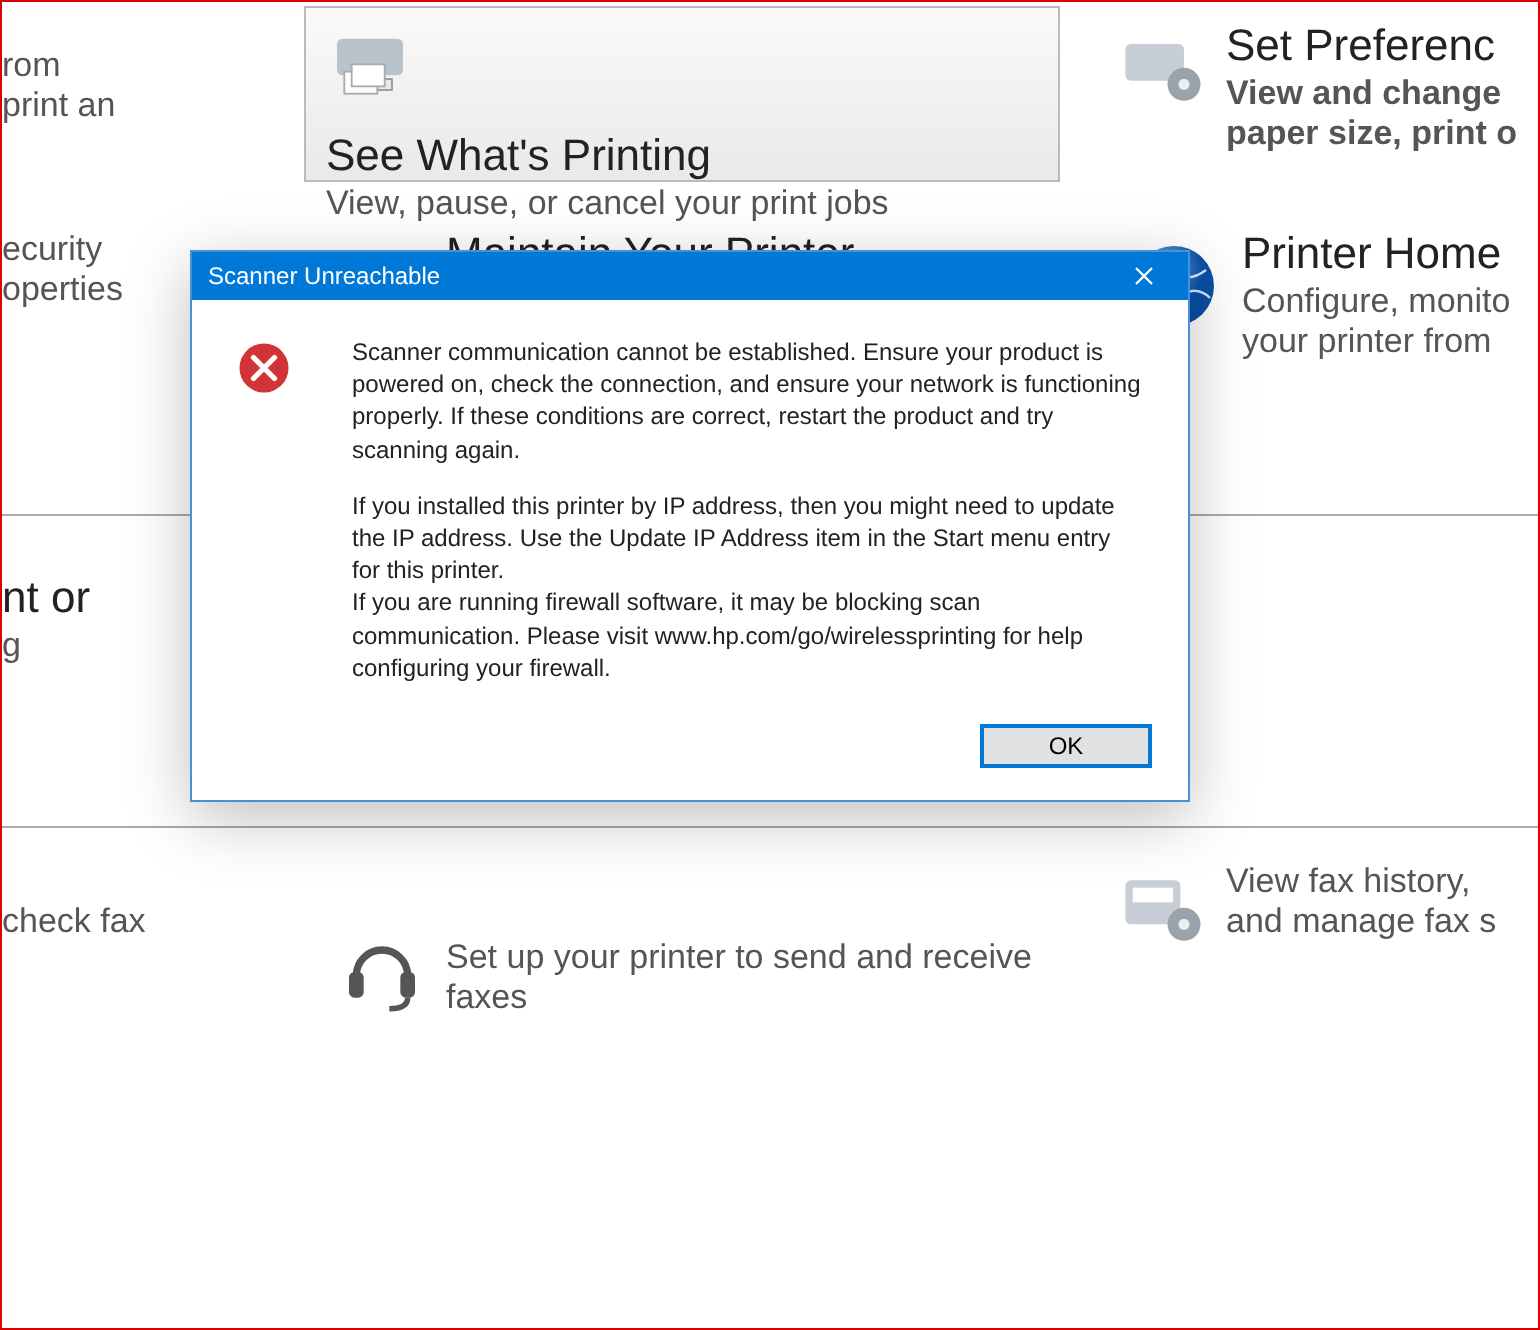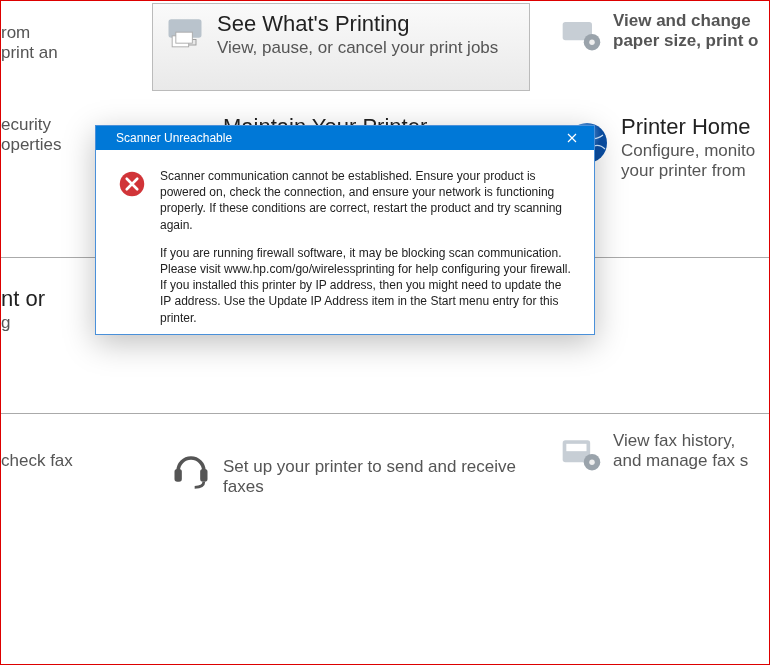--- a/index.html
+++ b/index.html
@@ -65,31 +65,31 @@
   .titlebar {
     background: #0078d7;
     color: #fff;
     height: 24px;
     display: flex;
     align-items: center;
     justify-content: space-between;
     font-size: 12px;
     padding-left: 8px;
   }
-  .title-text { line-height: 24px; margin-left: 12px; }
+  .title-text { line-height: 24px; }
   .close-btn {
     width: 44px; height: 24px;
     display: flex; align-items: center; justify-content: center;
     cursor: pointer;
   }
   .close-btn svg { width: 10px; height: 10px; }
   .dialog-body {
     display: flex;
     padding: 18px 22px 8px 22px;
-    gap: 14px;
+    gap: 30px;
   }
   .err-icon {
     width: 28px; height: 28px;
     flex-shrink: 0;
     margin-top: 2px;
   }
   .msg {
     font-size: 12px;
     color: #222;
     line-height: 1.35;
@@ -113,21 +113,21 @@
 </head>
 <body>
 
 <div class="grid">
 
   <div class="cell" style="left:-10px; top:14px; width:120px;">
     <div class="cell-desc">rom</div>
     <div class="cell-desc">print an</div>
   </div>
 
-  <div class="cell highlight icon-col" style="left:151px; top:2px; width:378px; height:88px;">
+  <div class="cell highlight icon-col" style="left:151px; top:2px; width:378px; height:88px;flex-direction:column;">
     <div class="icon">
       <svg viewBox="0 0 48 48">
           <rect x="6" y="8" width="36" height="20" rx="3" fill="#b9c3cc"></rect>
           <rect x="12" y="30" width="24" height="6" fill="#e8e8e8" stroke="#999"></rect>
           <rect x="10" y="26" width="18" height="12" fill="#fff" stroke="#aaa"></rect>
           <rect x="14" y="22" width="18" height="12" fill="#fff" stroke="#aaa"></rect>
         </svg>
     </div>
     <div>
       <div class="cell-title">See What's Printing</div>
@@ -137,20 +137,21 @@
 
   <div class="cell icon-col" style="left:548px; top:2px; width:230px;">
     <div class="icon">
       <svg viewBox="0 0 48 48">
           <rect x="4" y="12" width="32" height="20" rx="3" fill="#c7ced5"></rect>
           <circle cx="36" cy="34" r="9" fill="#9aa3ab"></circle>
           <circle cx="36" cy="34" r="3" fill="#eee"></circle>
         </svg>
     </div>
     <div>
+      <div class="cell-title">Set Preferenc</div>
       <div class="cell-desc" style="white-space:pre-line;font-weight:bold;">View and change
 paper size, print o</div>
     </div>
   </div>
 
   <div class="cell" style="left:-10px; top:106px; width:120px;">
     <div class="cell-desc" style="white-space:pre-line;">ecurity
 operties</div>
   </div>
 
@@ -184,21 +185,21 @@
     <div class="cell-title">nt or</div>
     <div class="cell-desc">g</div>
   </div>
 
   <div class="hzline" style="top:412px;"></div>
 
   <div class="cell" style="left:-10px; top:442px; width:120px;">
     <div class="cell-desc">check fax</div>
   </div>
 
-  <div class="cell icon-col" style="left:158px; top:432px; width:370px; align-items:center;">
+  <div class="cell icon-col" style="left:158px; top:444px; width:370px; align-items:flex-end;">
     <div class="icon">
       <svg viewBox="0 0 48 48">
           <path d="M10 26 a14 14 0 0 1 28 0" fill="none" stroke="#555" stroke-width="4"></path>
           <rect x="6" y="24" width="8" height="14" rx="3" fill="#555"></rect>
           <rect x="34" y="24" width="8" height="14" rx="3" fill="#555"></rect>
           <path d="M38 38 q0 6 -10 6" fill="none" stroke="#555" stroke-width="3"></path>
         </svg>
     </div>
     <div style="padding-top:16px;">
       <div class="cell-desc">Set up your printer to send and receive faxes</div>
@@ -233,17 +234,20 @@
   </div>
   <div class="dialog-body">
     <div class="err-icon">
       <svg viewBox="0 0 32 32">
           <circle cx="16" cy="16" r="14" fill="#d13438"></circle>
           <path d="M10 10 L22 22 M22 10 L10 22" stroke="#fff" stroke-width="3" stroke-linecap="round"></path>
         </svg>
     </div>
     <div class="msg">
       <p>Scanner communication cannot be established.  Ensure your product is powered on, check the connection, and ensure your network is functioning properly.  If these conditions are correct, restart the product and try scanning again.</p>
+      <p class="last">If you installed this printer by IP address, then you might need to update the IP address.  Use the Update IP Address item in the Start menu entry for this printer.</p>
       <p class="last">If you are running firewall software, it may be blocking scan communication.  Please visit www.hp.com/go/wirelessprinting for help configuring your firewall.</p>
-      <p class="last">If you installed this printer by IP address, then you might need to update the IP address.  Use the Update IP Address item in the Start menu entry for this printer.</p>
-    </div>
+    </div>
+  </div>
+  <div class="dialog-footer">
+    <button class="ok-btn">OK</button>
   </div>
 </div>
 
 </body></html>

